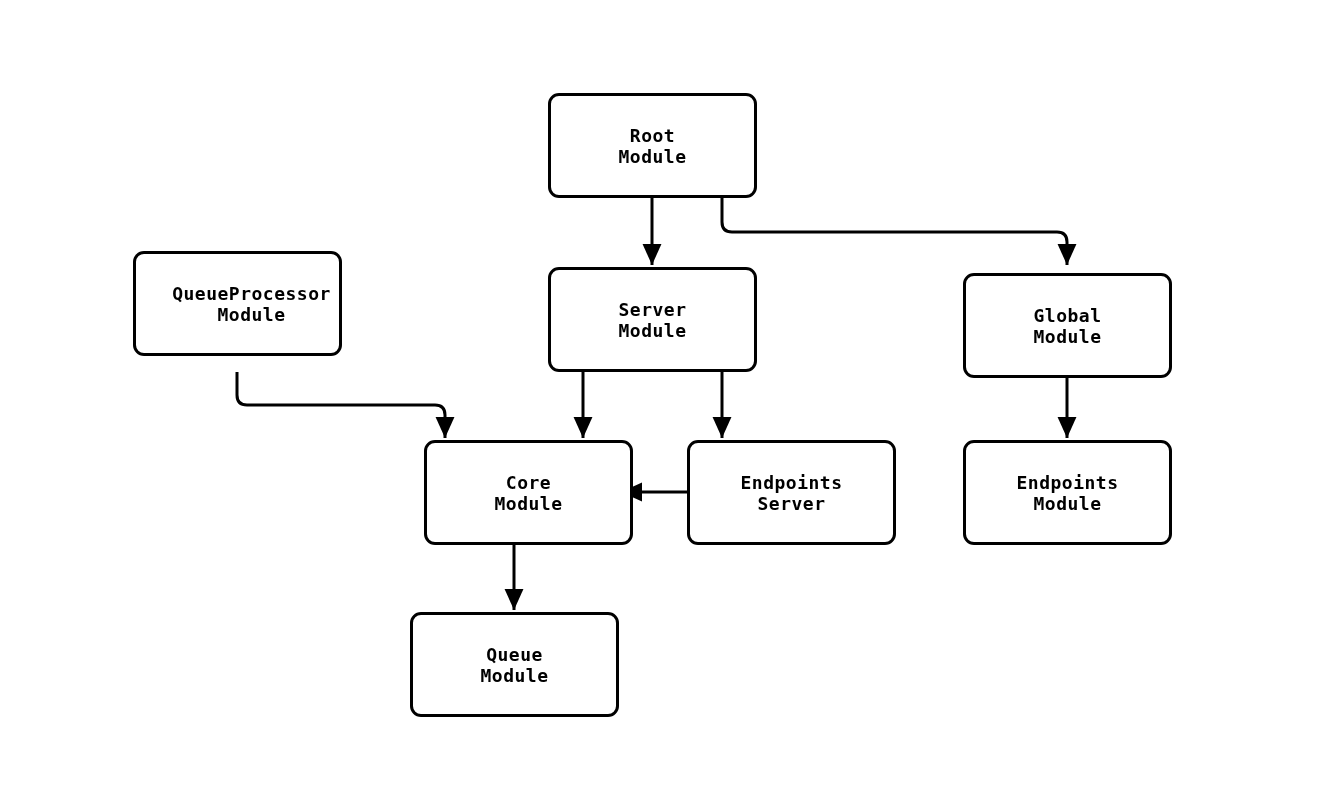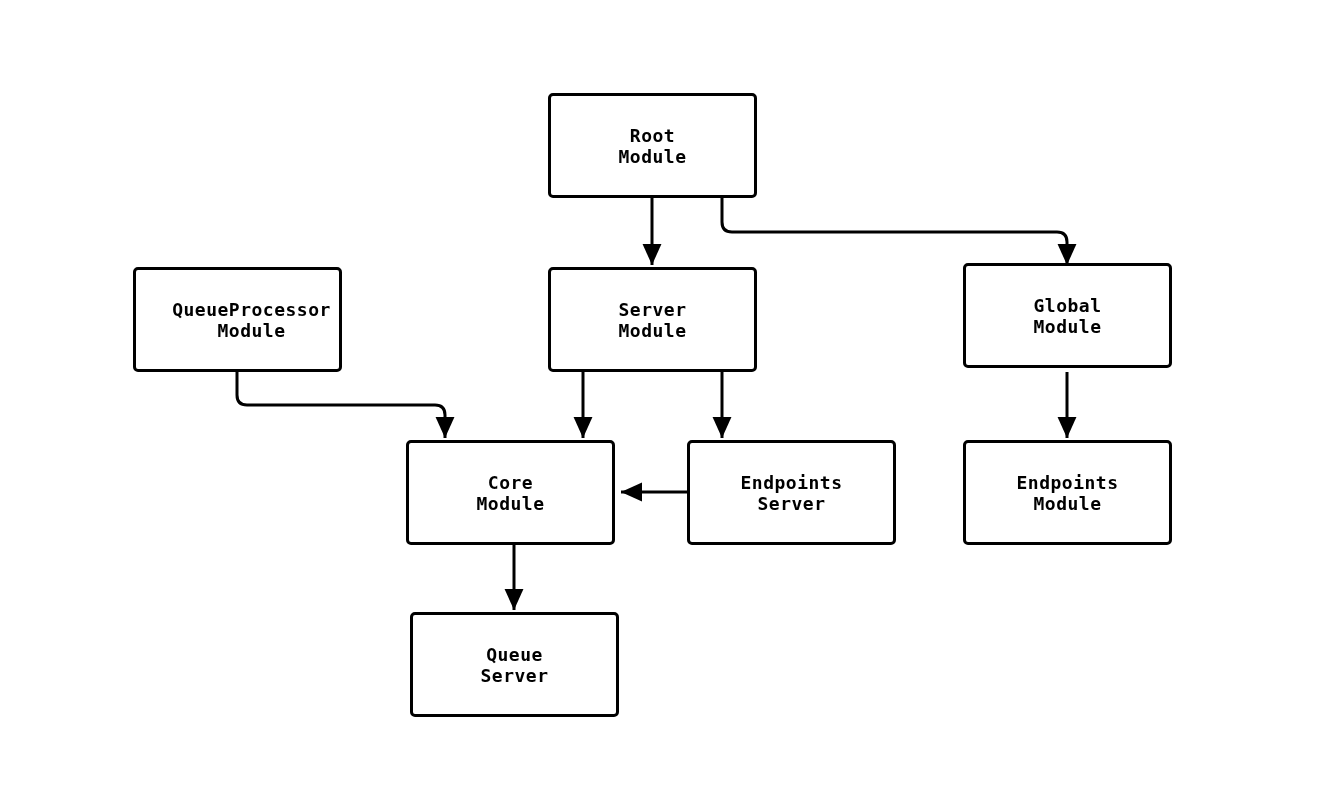--- a/index.html
+++ b/index.html
@@ -23,37 +23,37 @@
     height: 809px;
     pointer-events: none;
   }
   .node {
     position: absolute;
     width: 209px;
     height: 105px;
     box-sizing: border-box;
     background: #ffffff;
     border: 3px solid #000000;
-    border-radius: 5px;
+    border-radius: 11px;
     display: flex;
     align-items: center;
     justify-content: center;
     text-align: center;
     font-weight: bold;
     font-size: 18px;
     line-height: 21px;
     color: #000000;
     white-space: pre-line;
     letter-spacing: 0.5px;
   }
   .node-root           { left: 548px; top: 93px;  }
-  .node-queueprocessor { left: 133px; top: 267px; padding-left: 28px; }
+  .node-queueprocessor { left: 133px; top: 251px; padding-left: 28px; }
   .node-server         { left: 548px; top: 267px; }
-  .node-global         { left: 963px; top: 263px; }
-  .node-core           { left: 406px; top: 440px; }
+  .node-global         { left: 963px; top: 273px; }
+  .node-core           { left: 424px; top: 440px; }
   .node-endpoints      { left: 687px; top: 440px; }
   .node-repository     { left: 963px; top: 440px; }
   .node-queue          { left: 410px; top: 612px; }
 </style>
 </head>
 <body>
 
 <div class="canvas">
 
   <svg class="edges-layer" width="1337" height="809" viewBox="0 0 1337 809" xmlns="http://www.w3.org/2000/svg">
@@ -89,15 +89,15 @@
   <div class="node node-core">Core
 Module</div>
 
   <div class="node node-endpoints">Endpoints
 Server</div>
 
   <div class="node node-repository">Endpoints
 Module</div>
 
   <div class="node node-queue">Queue
-Server</div>
+Module</div>
 
 </div>
 
 </body></html>

